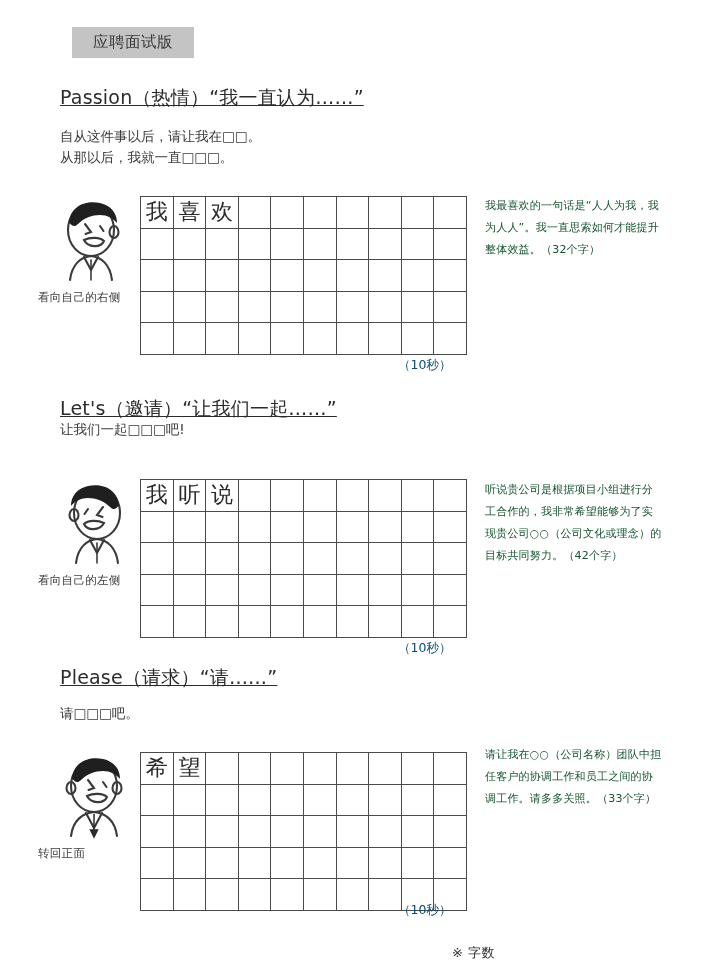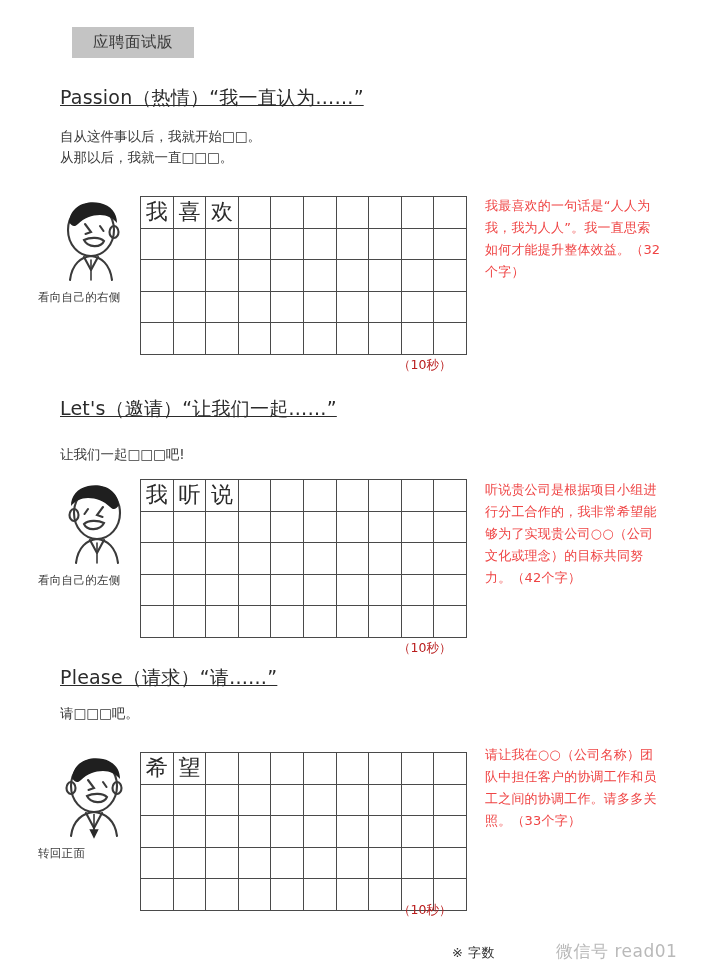--- a/index.html
+++ b/index.html
@@ -98,31 +98,31 @@
     color: #2a2a2a;
     font-family: "DejaVu Serif", "Liberation Serif", serif;
     box-sizing: border-box;
   }
 
   
   .sidenote {
     position: absolute;
     left: 485px;
     width: 178px;
-    font-size: 13px;
+    font-size: 11px;
     line-height: 22px;
-    color: #ef4444;
+    color: #14532d;
     letter-spacing: 0.2px;
   }
 
   
   .timer {
     position: absolute;
     font-size: 12.5px;
-    color: #b91c1c;
+    color: #0c4a6e;
     white-space: nowrap;
   }
 
   
   .footer-note {
     position: absolute;
     left: 452px;
     top: 944px;
     font-size: 13px;
     color: #2f2f2f;
@@ -145,21 +145,21 @@
 <body>
 
 <div class="page">
 
   <div class="badge">
     <span>应聘面试版</span>
   </div>
 
   <div class="section">
     <div class="heading" style="top:85px">Passion（热情）“我一直认为……”</div>
-    <div class="subline" style="top:126px">自从这件事以后，我就开始□□。</div>
+    <div class="subline" style="top:126px">自从这件事以后，请让我在□□。</div>
     <div class="subline" style="top:147px">从那以后，我就一直□□□。</div>
 
     <div class="avatar-wrap" style="top:196px">
       <svg class="avatar-svg" width="86" height="92" viewBox="0 0 86 92">
         <g fill="none" stroke="#3a3a3a" stroke-width="2.1" stroke-linecap="round" stroke-linejoin="round">
           <ellipse cx="40" cy="34" rx="23" ry="26" fill="#ffffff"></ellipse>
           <ellipse cx="63" cy="36" rx="4.5" ry="6"></ellipse>
           <path d="M19 84 C21 68, 30 61, 40 60 C50 61, 59 68, 61 84" fill="#ffffff"></path>
           <path d="M33 61 L40 74 L47 61"></path>
           <path d="M40 64 L40 84" stroke-width="1.6"></path>
@@ -226,21 +226,21 @@
         <div class="cell"></div>
         <div class="cell"></div>
       </div>
 
     <div class="sidenote" style="top:195px">我最喜欢的一句话是“人人为我，我为人人”。我一直思索如何才能提升整体效益。（32个字）</div>
     <div class="timer" style="left:398px; top:357px">（10秒）</div>
   </div>
 
   <div class="section">
     <div class="heading" style="top:396px">Let's（邀请）“让我们一起……”</div>
-    <div class="subline" style="top:444px">让我们一起□□□吧!</div>
+    <div class="subline" style="top:419px">让我们一起□□□吧!</div>
 
     <div class="avatar-wrap" style="top:479px">
       <svg class="avatar-svg" width="86" height="92" viewBox="0 0 86 92">
         <g transform="translate(86,0) scale(-1,1)">
           <g fill="none" stroke="#3a3a3a" stroke-width="2.1" stroke-linecap="round" stroke-linejoin="round">
             <ellipse cx="40" cy="34" rx="23" ry="26" fill="#ffffff"></ellipse>
             <ellipse cx="63" cy="36" rx="4.5" ry="6"></ellipse>
             <path d="M19 84 C21 68, 30 61, 40 60 C50 61, 59 68, 61 84" fill="#ffffff"></path>
             <path d="M33 61 L40 74 L47 61"></path>
             <path d="M40 64 L40 84" stroke-width="1.6"></path>
@@ -391,15 +391,14 @@
         <div class="cell"></div>
         <div class="cell"></div>
         <div class="cell"></div>
       </div>
 
     <div class="sidenote" style="top:744px">请让我在○○（公司名称）团队中担任客户的协调工作和员工之间的协调工作。请多多关照。（33个字）</div>
     <div class="timer" style="left:398px; top:902px">（10秒）</div>
   </div>
 
   <div class="footer-note">※ 字数</div>
-  <div class="watermark">微信号 read01</div>
 
 </div>
 
 </body></html>

